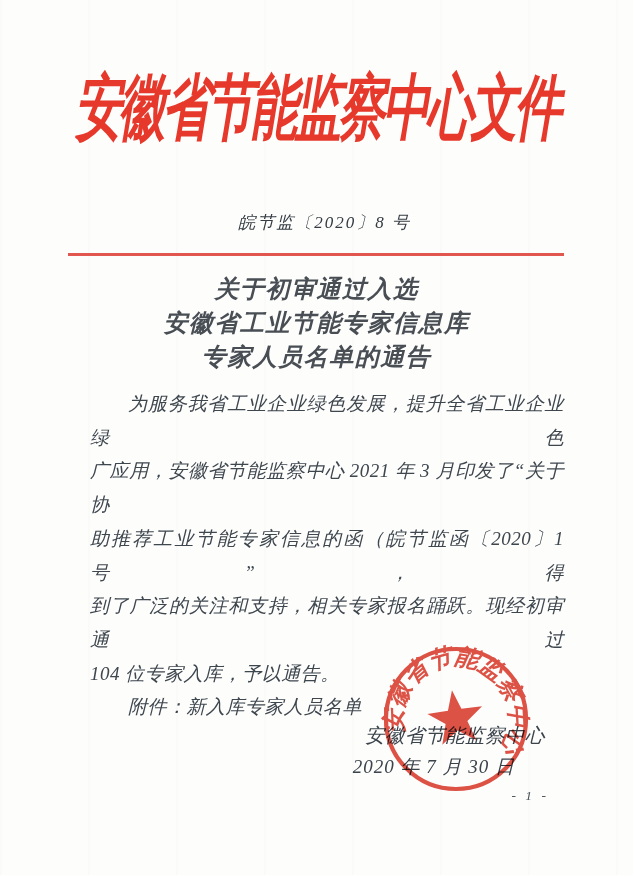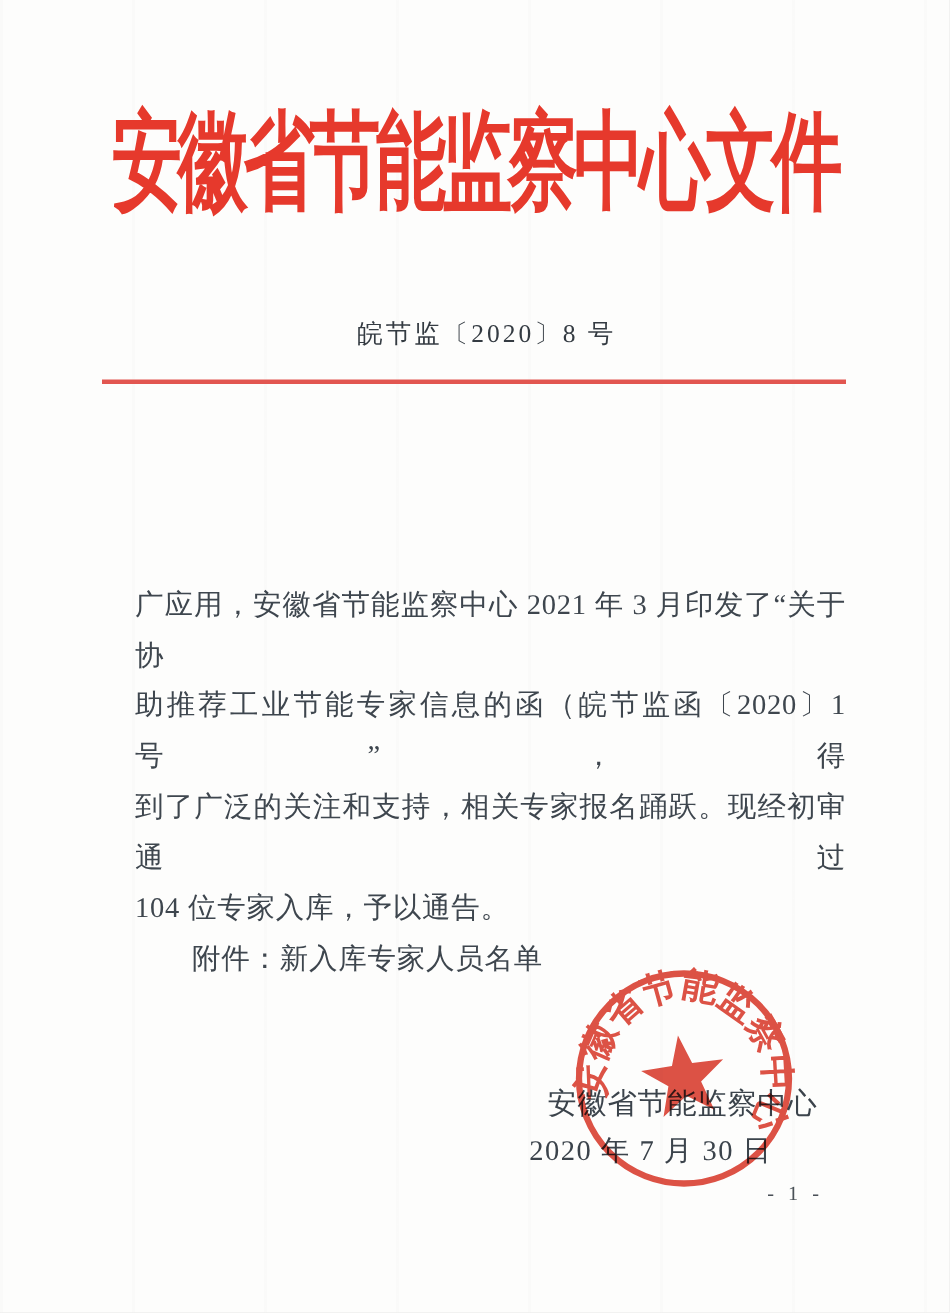--- a/index.html
+++ b/index.html
@@ -5,20 +5,21 @@
   html,body{margin:0;padding:0;background:#e9e9e9;}
   .page{
     position:relative;
     width:633px;height:875px;
     margin:0 auto;
     background:#fdfdfc;
     background-image:repeating-linear-gradient(90deg, rgba(0,0,0,0.010) 0 2px, transparent 2px 88px);
     overflow:hidden;
     font-family:"Liberation Serif","DejaVu Serif",serif;
     color:#3e464e;
+    font-style:italic;
   }
   .header-title{
     position:absolute;top:64px;left:0;right:0;
     text-align:center;
     font-family:"Liberation Serif","DejaVu Serif",serif;
     font-weight:bold;
     font-size:47px;
     letter-spacing:-3px;
     color:#e6392c;
     transform:scaleY(1.52);
@@ -97,22 +98,28 @@
 <body>
 
 <div class="page">
 
   <div class="header-title">安徽省节能监察中心文件</div>
 
   <div class="doc-number">皖节监〔2020〕8 号</div>
 
   <div class="red-divider"></div>
 
+  <div class="title-block">
+    <div>关于初审通过入选</div>
+    <div>安徽省工业节能专家信息库</div>
+    <div>专家人员名单的通告</div>
+  </div>
 
   <div class="body-block">
+    <div class="bline just indent">为服务我省工业企业绿色发展，提升全省工业企业绿色</div>
     <div class="bline just">广应用，安徽省节能监察中心 2021 年 3 月印发了“关于协</div>
     <div class="bline just">助推荐工业节能专家信息的函（皖节监函〔2020〕1 号”，得</div>
     <div class="bline just">到了广泛的关注和支持，相关专家报名踊跃。现经初审通过</div>
     <div class="bline">104 位专家入库，予以通告。</div>
     <div class="bline indent">附件：新入库专家人员名单</div>
   </div>
 
   <div class="signer">安徽省节能监察中心</div>
 
   <div class="date">2020 年 7 月 30 日</div>

